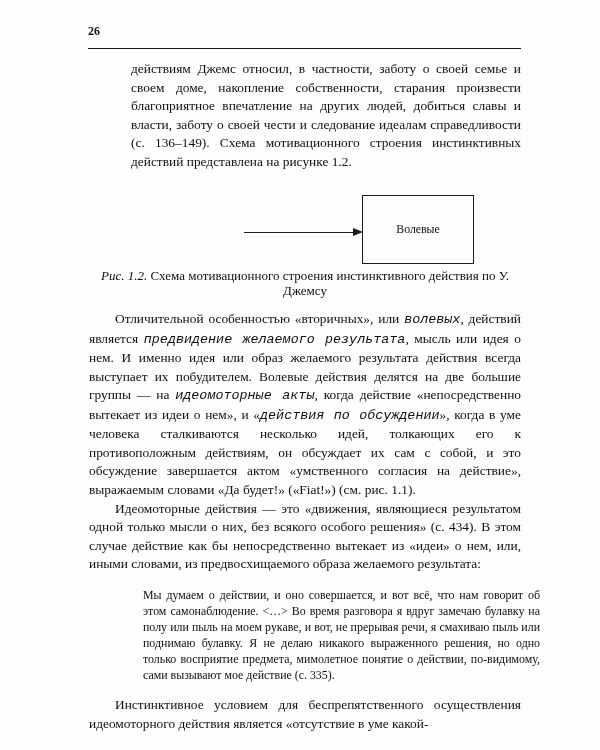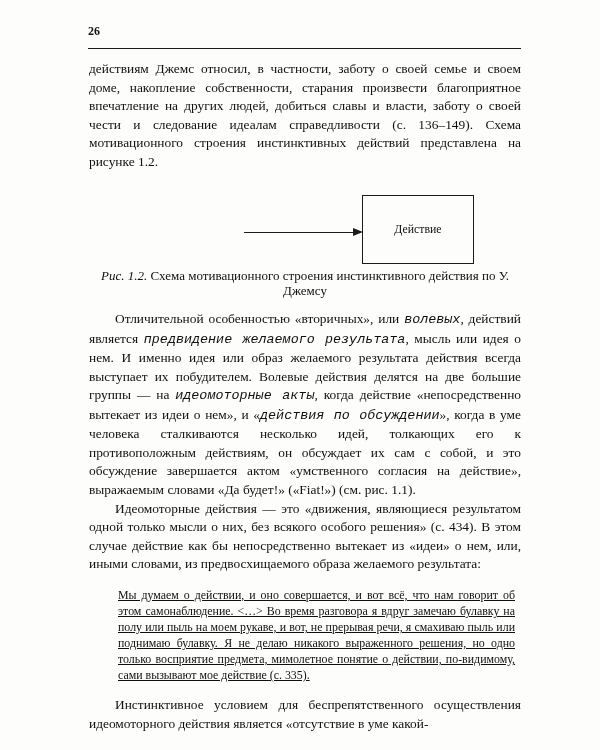--- a/index.html
+++ b/index.html
@@ -58,21 +58,21 @@
   }
   p.body {
     margin: 0;
     font-size: 13.4px;
     line-height: 18.55px;
     text-align: justify;
     text-indent: 26px;
     hyphens: manual;
     color: #101010;
   }
-  p.body.noindent { text-indent: 0; }
+  p.body.noindent { text-indent: 0; margin-left: 42px; }
   p.gap { margin-top: 1px; }
 
   i, .it { font-style: italic; font-family: Liberation Mono, monospace; }
 
   
   .figure {
     position: relative;
     width: 432px;
     height: 78px;
     margin-top: 10px;
@@ -144,27 +144,26 @@
     margin-top: 10px;
     font-size: 13px;
     line-height: 14.4px;
     text-align: center;
     color: #101010;
   }
   .caption .lbl { font-style: italic; }
 
   
   .quote {
-    margin-left: 29px;
+    margin-left: 54px;
     width: 397px;
     font-size: 11.9px;
     line-height: 16.1px;
     text-align: justify;
     color: #101010;
-    text-decoration: underline;
   }
 </style>
 </head>
 <body>
 
 <div class="page">
 
   <div class="running-head">
     <span class="folio">26</span>
   </div>
@@ -173,21 +172,21 @@
   <div class="col">
 
     <p class="body noindent">действиям Джемс относил, в частности, заботу о своей семье и своем доме, накопление собственности, старания произвести благоприятное впечатление на других людей, добиться славы и власти, заботу о своей чести и следование идеалам справедливости (с. 136–149). Схема мотивационного строения инстинктивных действий представлена на рисунке 1.2.</p>
 
     <div class="figure">
       <div class="arrow">
         <div class="arrow-line"></div>
         <div class="arrow-head"></div>
       </div>
       <div class="fig-box box-right">
-        <span class="box-text">Действие</span>
+        <span class="box-text">Волевые</span>
       </div>
     </div>
 
     <div class="caption">
       <span class="lbl">Рис. 1.2.</span><span> Схема мотивационного строения инстинктивного действия по У. Джемсу</span>
     </div>
 
     <p class="body gap" style="margin-top:12px"><span>Отличительной особенностью «вторичных», или </span><span class="it">волевых</span><span>, действий является </span><span class="it">предвидение желаемого результата</span><span>, мысль или идея о нем. И именно идея или образ желаемого результата действия всегда выступает их побудителем. Волевые действия делятся на две большие группы — на </span><span class="it">идеомоторные акты</span><span>, когда действие «непосредственно вытекает из идеи о нем», и «</span><span class="it">действия по обсуждении</span><span>», когда в уме человека сталкиваются несколько идей, толкающих его к противоположным действиям, он обсуждает их сам с собой, и это обсуждение завершается актом «умственного согласия на действие», выражаемым словами «Да будет!» («Fiat!») (см. рис. 1.1).</span></p>
 
     <p class="body">Идеомоторные действия — это «движения, являющиеся результатом одной только мысли о них, без всякого особого решения» (с. 434). В этом случае действие как бы непосредственно вытекает из «идеи» о нем, или, иными словами, из предвосхищаемого образа желаемого результата:</p>

